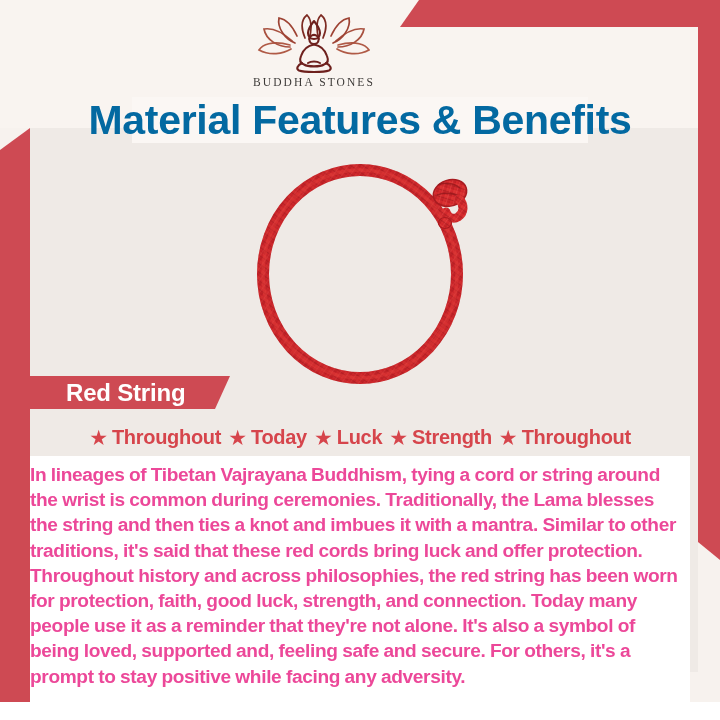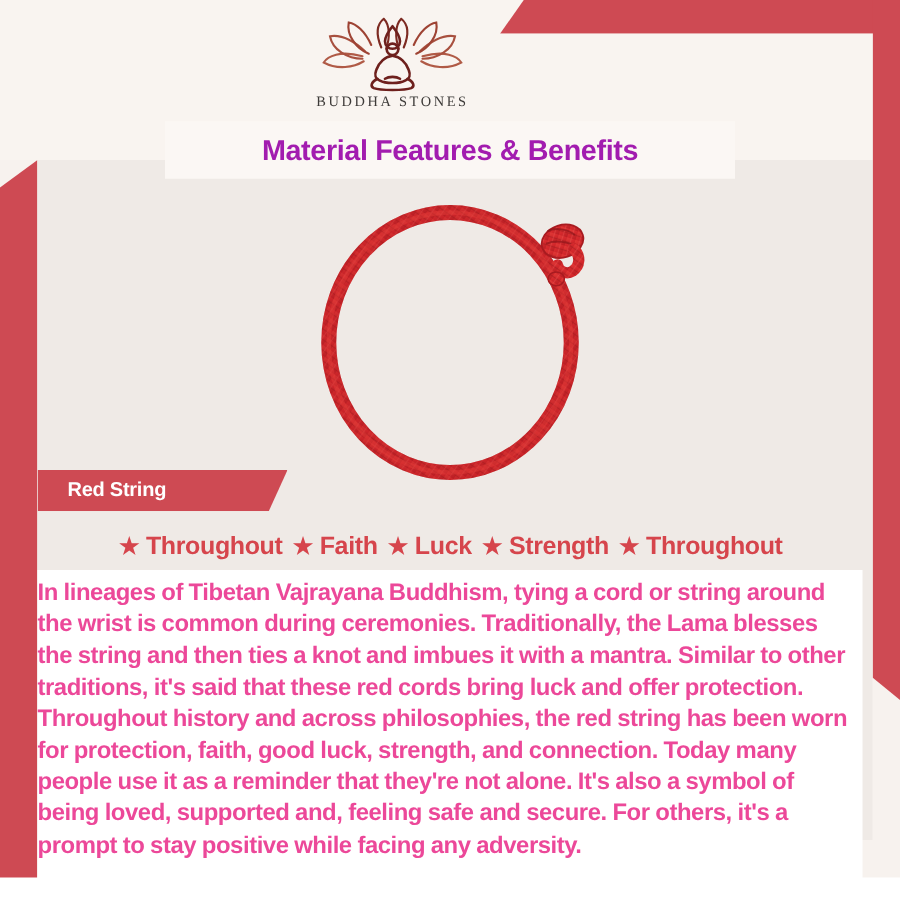--- a/index.html
+++ b/index.html
@@ -103,23 +103,23 @@
     top: 97px;
     width: 456px;
     height: 46px;
     background: #fbf7f4;
     z-index: 6;
     display: flex;
     align-items: center;
     justify-content: center;
   }
   .title-text {
-    font-size: 23px;
+    font-size: 41px;
     font-weight: bold;
-    color: #a21caf;
+    color: #0369a1;
     letter-spacing: -0.3px;
     white-space: nowrap;
   }
 
   
   .product-area {
     position: absolute;
     left: 0;
     top: 145px;
     width: 720px;
@@ -141,24 +141,24 @@
     top: 376px;
     width: 200px;
     height: 33px;
     background: #ce4a53;
     clip-path: polygon(0 0, 100% 0, calc(100% - 15px) 100%, 0 100%);
     z-index: 6;
     display: flex;
     align-items: center;
   }
   .label-banner-text {
-    margin-left: 24px;
+    margin-left: 36px;
     color: #ffffff;
     font-weight: bold;
-    font-size: 16px;
+    font-size: 24px;
     letter-spacing: -0.2px;
   }
 
   
   .features-row {
     position: absolute;
     left: 30px;
     top: 419px;
     width: 660px;
     height: 36px;
@@ -302,21 +302,21 @@
     <span class="label-banner-text">Red String</span>
   </div>
 
   <div class="features-row">
     <div class="feature">
       <span class="feature-star">★</span>
       <span class="feature-label">Throughout</span>
     </div>
     <div class="feature">
       <span class="feature-star">★</span>
-      <span class="feature-label">Faith</span>
+      <span class="feature-label">Today</span>
     </div>
     <div class="feature">
       <span class="feature-star">★</span>
       <span class="feature-label">Luck</span>
     </div>
     <div class="feature">
       <span class="feature-star">★</span>
       <span class="feature-label">Strength</span>
     </div>
     <div class="feature">

